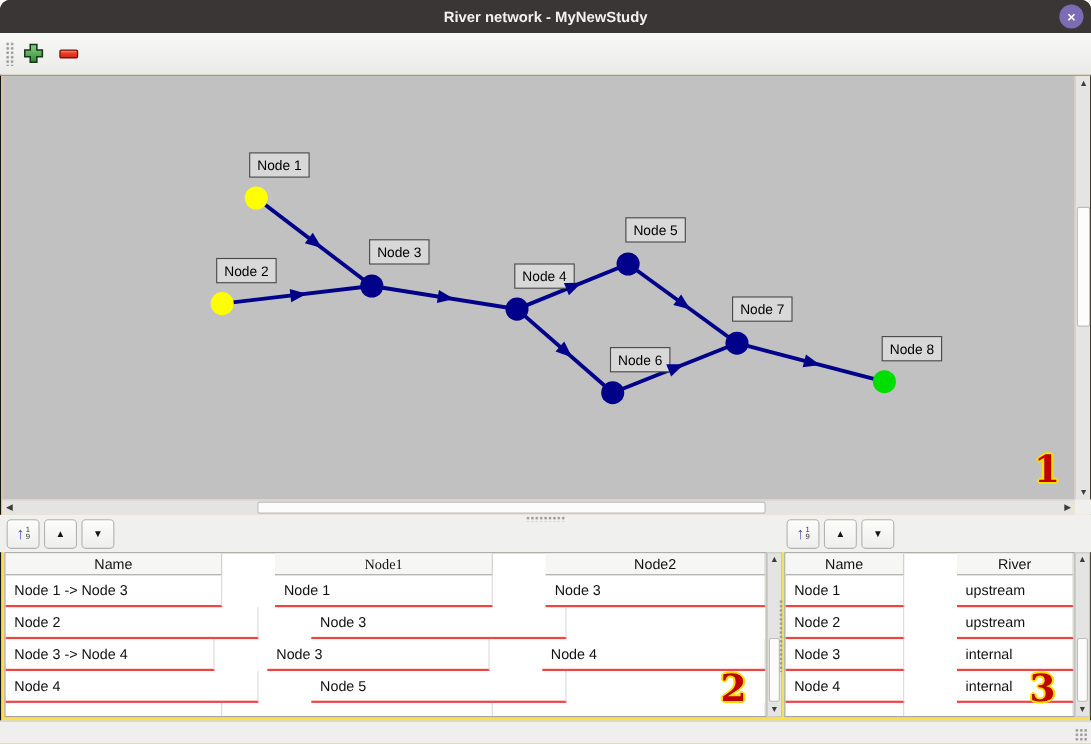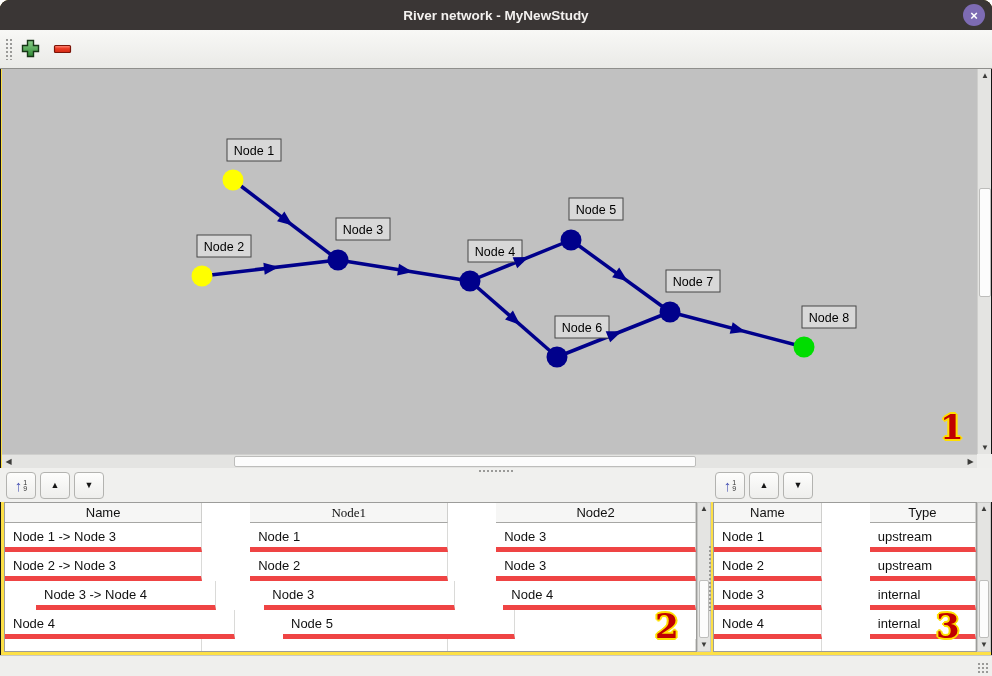--- a/index.html
+++ b/index.html
@@ -50,21 +50,21 @@
   .sort-ic{display:flex;align-items:center;}
   .sort-ic .arr{color:#4a55b5;font-size:15px;font-weight:bold;line-height:1;}
   .sort-ic .nums{display:flex;flex-direction:column;font-size:7px;color:#333;line-height:6px;margin-left:1px;}
 
   
   .table{position:absolute;top:502px;height:150px;background:#ffffff;border:1px solid #9c9c9a;
          box-sizing:border-box;overflow:hidden;font-size:13px;}
   .table.left{left:4px;width:693px;}
   .table.right{left:713px;width:264px;}
   .trow{display:flex;gap:48px;}
-  .tcell{box-sizing:border-box;border-right:1px solid #dadad8;border-bottom:5px solid #ef4444;
+  .tcell{box-sizing:border-box;border-right:1px solid #dadad8;border-bottom:2px solid #ef4444;
          height:29px;line-height:28px;padding-left:8px;overflow:hidden;white-space:nowrap;color:#111;}
   .thead .tcell{height:20px;line-height:19px;padding:0;text-align:center;background:#f6f6f5;
                 border-bottom:1px solid #a6a6a4;border-right:1px solid #cfcfcd;}
   .tfill .tcell{height:12px;border-bottom:none;}
   .vscroll{top:502px;width:14px;height:150px;border:1px solid #c6c6c4;}
   .vscroll .btn{width:12px;height:12px;}
   .vscroll.left{left:697px;}
   .vscroll.right{left:977px;}
 
   
@@ -243,26 +243,25 @@
         <div class="tcell" style="width: 229px;">Name</div>
         <div class="tcell" style="width: 230px; font-family: Liberation Serif, serif;">Node1</div>
         <div class="tcell" style="width: 232px;">Node2</div>
       </div>
       <div class="trow tbody">
         <div class="tcell" style="width: 229px;">Node 1 -&gt; Node 3</div>
         <div class="tcell" style="width: 230px;">Node 1</div>
         <div class="tcell" style="width: 232px;">Node 3</div>
       </div>
       <div class="trow tbody">
-        <div class="tcell" style="width: 229px;">Node 2 -&gt; Node 3</div>
         <div class="tcell" style="width: 230px;">Node 2</div>
         <div class="tcell" style="width: 232px;">Node 3</div>
       </div>
       <div class="trow tbody">
-        <div class="tcell" style="width: 217px; margin-left: 31px;">Node 3 -&gt; Node 4</div>
+        <div class="tcell" style="width: 217px;">Node 3 -&gt; Node 4</div>
         <div class="tcell" style="width: 230px;">Node 3</div>
         <div class="tcell" style="width: 232px;">Node 4</div>
       </div>
       <div class="trow tbody">
         <div class="tcell" style="width: 230px;">Node 4</div>
         <div class="tcell" style="width: 232px;">Node 5</div>
       </div>
       <div class="trow tfill">
         <div class="tcell" style="width: 229px;"></div>
         <div class="tcell" style="width: 230px;"></div>
@@ -277,21 +276,21 @@
     <div class="btn" style="bottom:0;left:0;">
         <span>▼</span>
       </div>
   </div>
 
   <div class="split-v dots"></div>
 
   <div class="table right" id="tbl-nodes">
       <div class="trow thead">
         <div class="tcell" style="width: 132px;">Name</div>
-        <div class="tcell" style="width: 130px;">Type</div>
+        <div class="tcell" style="width: 130px;">River</div>
       </div>
       <div class="trow tbody">
         <div class="tcell" style="width: 132px;">Node 1</div>
         <div class="tcell" style="width: 130px;">upstream</div>
       </div>
       <div class="trow tbody">
         <div class="tcell" style="width: 132px;">Node 2</div>
         <div class="tcell" style="width: 130px;">upstream</div>
       </div>
       <div class="trow tbody">

